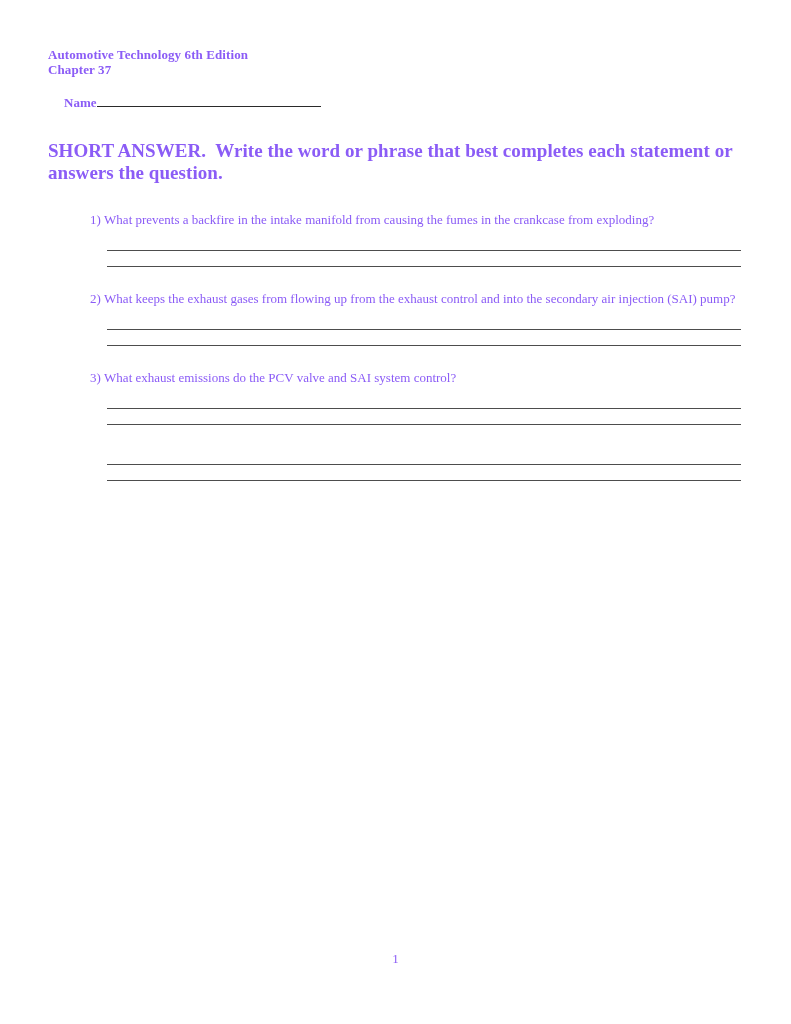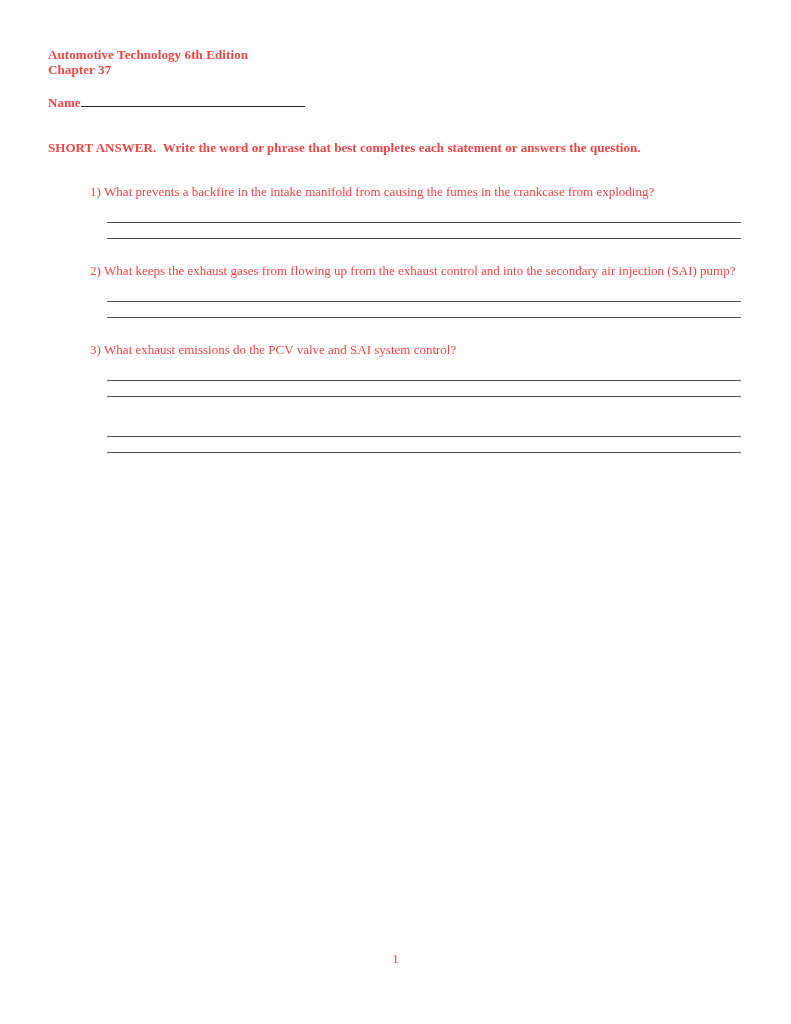--- a/index.html
+++ b/index.html
@@ -7,52 +7,53 @@
     padding: 0;
     background: #e8e8e8;
   }
   .page {
     position: relative;
     width: 791px;
     height: 1024px;
     margin: 0 auto;
     background: #ffffff;
     font-family: "Liberation Serif", "DejaVu Serif", serif;
-    color: #ef4444;
+    color: #8b5cf6;
     overflow: hidden;
     box-sizing: border-box;
   }
   .content {
     padding: 47px 50px 0 48px;
   }
   .doc-header {
     font-size: 13px;
     line-height: 15px;
   }
   .doc-header .title-line,
   .doc-header .chapter-line {
     font-weight: 600;
     letter-spacing: 0.1px;
   }
   .name-row {
     margin-top: 16px;
     font-size: 13px;
     font-weight: bold;
     white-space: nowrap;
+    margin-left: 16px;
   }
   .name-line {
     display: inline-block;
     width: 224px;
     border-bottom: 1.2px solid #2a2a2a;
     height: 13px;
     vertical-align: baseline;
   }
   .instructions {
     margin-top: 29px;
-    font-size: 13px;
+    font-size: 19px;
     font-weight: bold;
     white-space: pre-wrap;
     letter-spacing: 0.05px;
   }
   .questions {
     margin-top: 28px;
   }
   .question-block {
     margin-bottom: 24px;
   }

